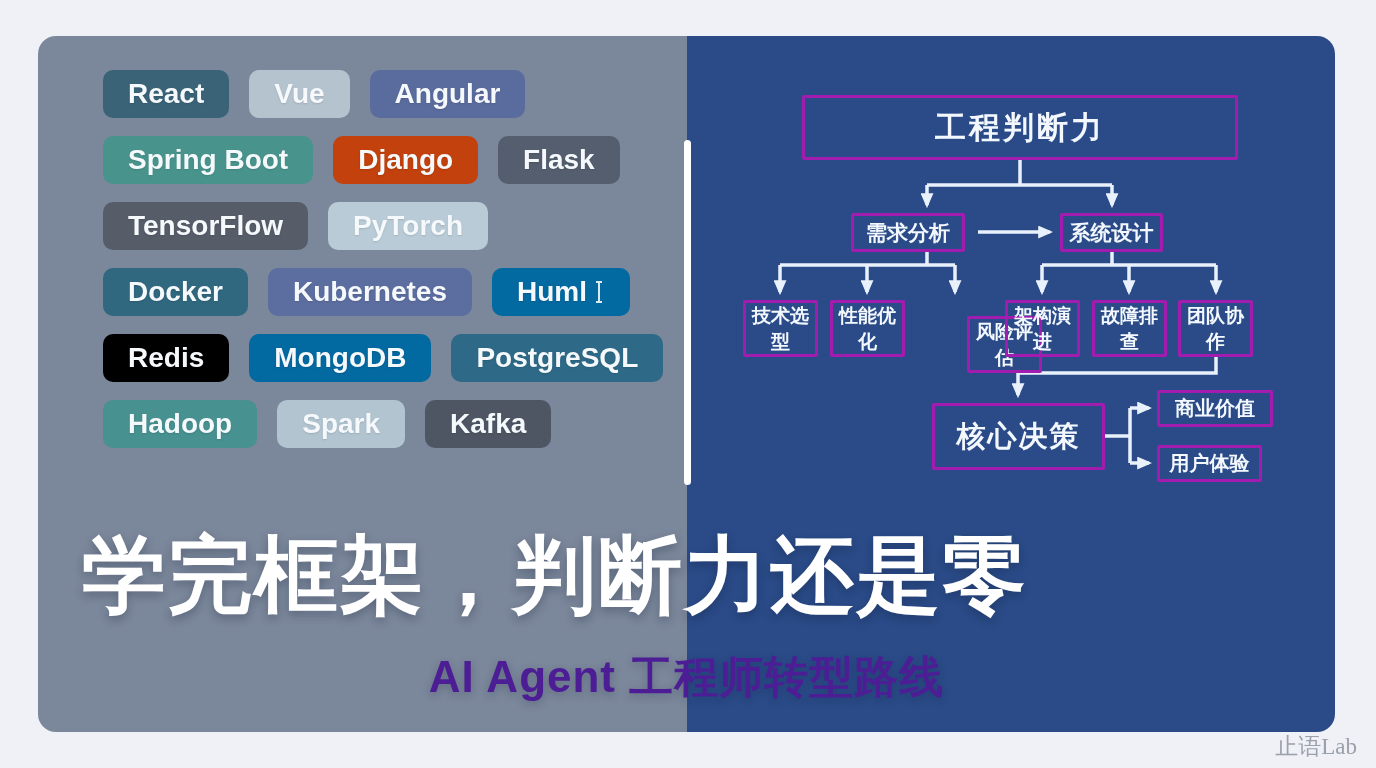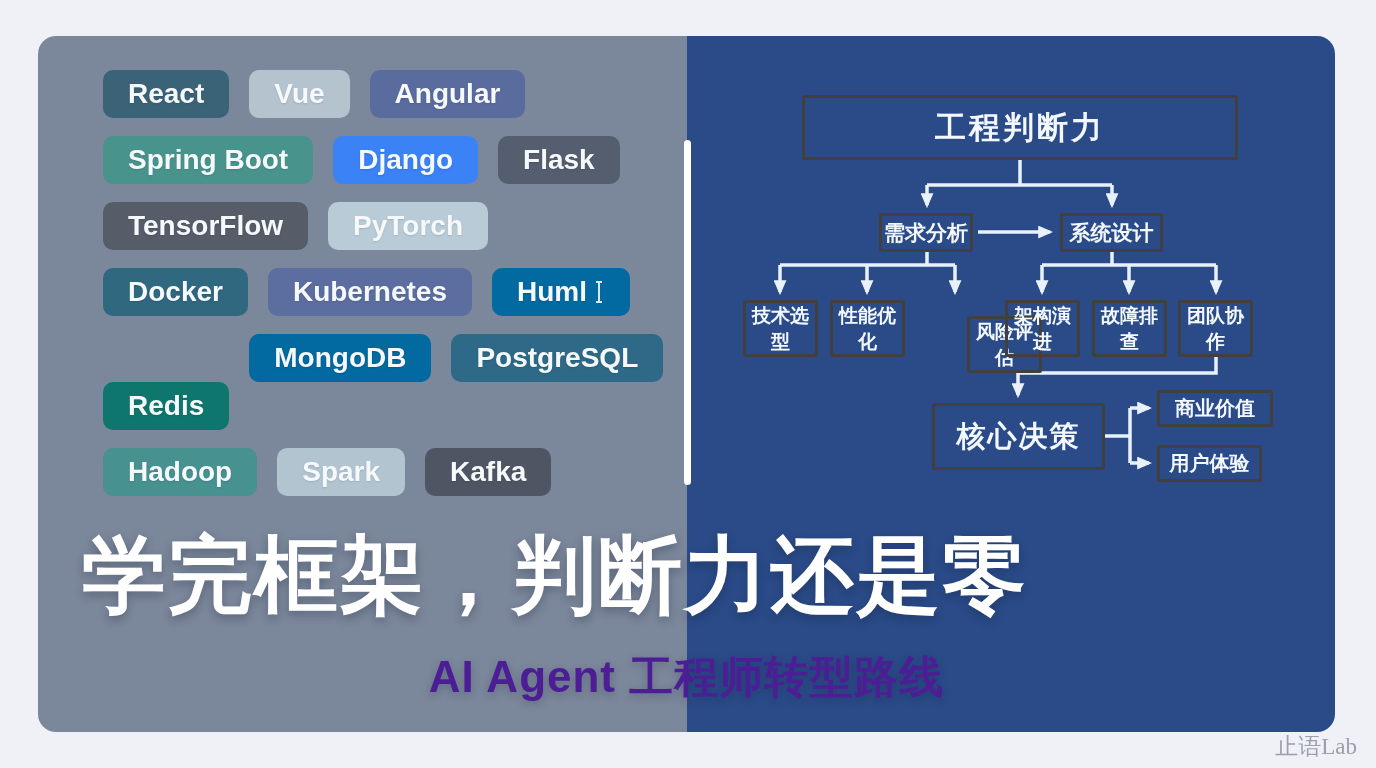--- a/index.html
+++ b/index.html
@@ -39,29 +39,29 @@
   .divider {
     position: absolute; left: 646px; top: 104px;
     width: 7px; height: 345px;
     background: #ffffff; border-radius: 4px;
   }
 
   
   .connectors { position: absolute; left: 0; top: 0; pointer-events: none; }
   .flow-box {
     position: absolute;
-    border: 3px solid #404040;
+    border: 3px solid #a21caf;
     color: #f3f8fe;
     display: flex; align-items: center; justify-content: center;
     text-align: center; font-weight: 600;
     border-radius: 2px;
   }
   .fb-root  { left: 764px; top: 59px;  width: 436px; height: 65px; font-size: 31px; letter-spacing: 3px; }
   .fb-l2    { top: 177px; height: 39px; font-size: 21px; }
-  .fb-l2a   { left: 841px;  width: 94px; }
+  .fb-l2a   { left: 813px;  width: 114px; }
   .fb-l2b   { left: 1022px; width: 103px; }
   .fb-l3    { top: 264px; height: 57px; width: 75px; font-size: 19px; line-height: 26px; }
   .fb-l3-0  { left: 705px; }  .fb-l3-1 { left: 792px; }  .fb-l3-2 { left: 929px; margin-top: 16px; }
   .fb-l3-3  { left: 967px; }  .fb-l3-4 { left: 1054px; } .fb-l3-5 { left: 1140px; }
   .fb-core  { left: 894px;  top: 367px; width: 173px; height: 67px; font-size: 29px; letter-spacing: 2px; }
   .fb-out   { left: 1119px; height: 37px; font-size: 20px; }
   .fb-out-0 { top: 354px; width: 116px; }
   .fb-out-1 { top: 409px; width: 105px; }
 
   
@@ -104,21 +104,21 @@
           <span>Vue</span>
         </span>
       <span class="tag" style="background: rgb(90, 107, 158);">
           <span>Angular</span>
         </span>
     </div>
     <div class="tag-row">
       <span class="tag" style="background: rgb(72, 148, 141);">
           <span>Spring Boot</span>
         </span>
-      <span class="tag" style="background: #3b82f6;">
+      <span class="tag" style="background: #c2410c;">
           <span>Django</span>
         </span>
       <span class="tag" style="background: rgb(84, 94, 110);">
           <span>Flask</span>
         </span>
     </div>
     <div class="tag-row">
       <span class="tag" style="background: rgb(86, 93, 105);">
           <span>TensorFlow</span>
         </span>
@@ -134,21 +134,21 @@
           <span>Kubernetes</span>
         </span>
       <span class="tag" style="background: #0369a1;">
           <span>Huml</span>
           <svg class="cursor-icon" width="12" height="24" viewBox="0 0 12 24">
             <path d="M3 2 H9 M6 2 V22 M3 22 H9" stroke="#eef4f8" stroke-width="2" fill="none"></path>
           </svg>
         </span>
     </div>
     <div class="tag-row">
-      <span class="tag" style="background: #0f766e; margin-top: 48px;">
+      <span class="tag" style="background: #000000;">
           <span>Redis</span>
         </span>
       <span class="tag" style="background: #0369a1;">
           <span>MongoDB</span>
         </span>
       <span class="tag" style="background: rgb(46, 106, 135);">
           <span>PostgreSQL</span>
         </span>
     </div>
     <div class="tag-row">

